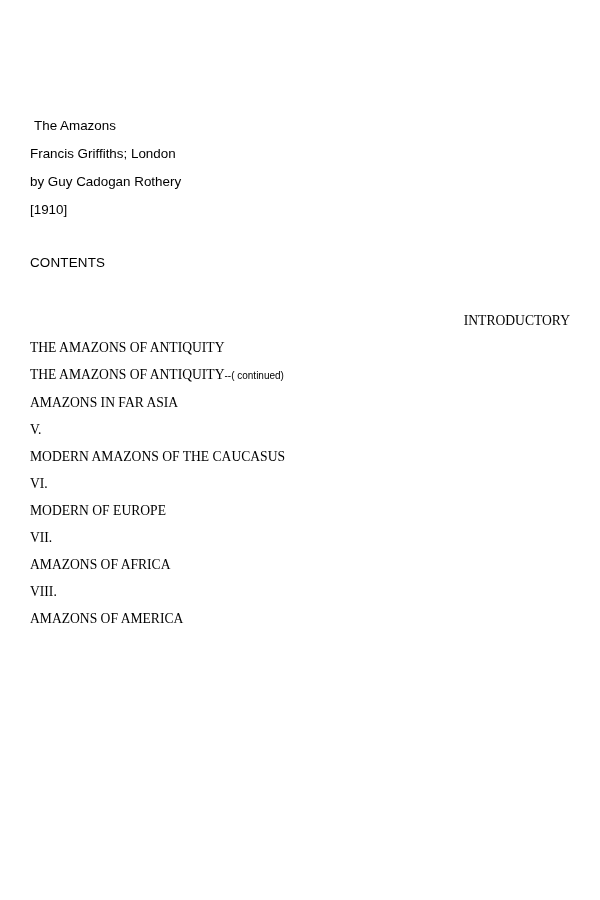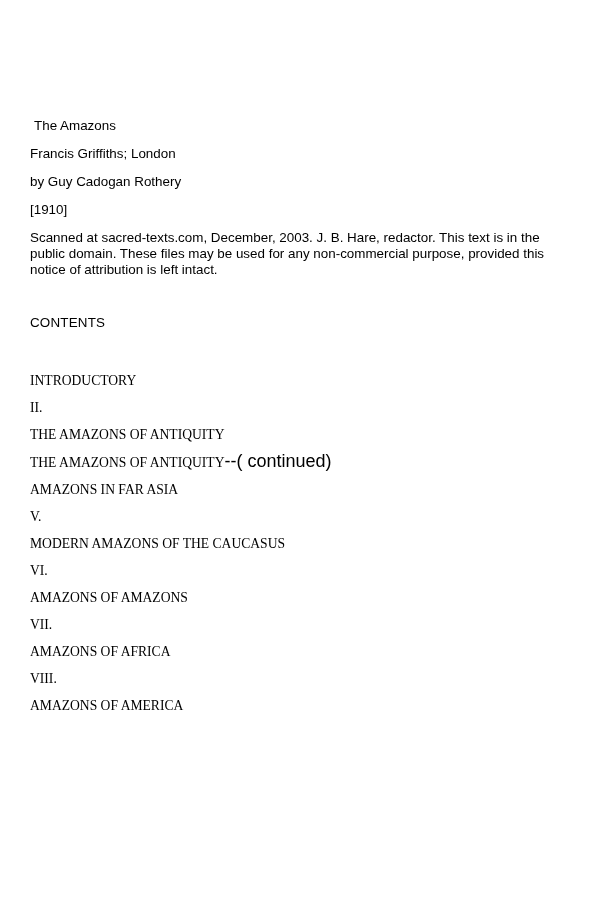--- a/index.html
+++ b/index.html
@@ -37,49 +37,48 @@
     letter-spacing: 0.2px;
   }
   .contents-list p.contents-item {
     font-family: "Liberation Serif", "DejaVu Serif", serif;
     font-size: 13.6px;
     line-height: 17px;
     margin: 10px 0;
   }
   .contents-list p.contents-item:first-child {
     margin-top: 41px;
+    text-align: right;
   }
   .note-sans {
     font-family: "Liberation Sans", "DejaVu Sans", sans-serif;
-    font-size: 18px;
+    font-size: 10px;
   }
 </style>
 </head>
 <body>
 
 <div class="page">
 
   <p class="sans meta-line title-line">The Amazons</p>
   <p class="sans meta-line">Francis Griffiths; London</p>
   <p class="sans meta-line">by Guy Cadogan Rothery</p>
   <p class="sans meta-line">[1910]</p>
 
-  <p class="sans notice-para">Scanned at sacred-texts.com, December, 2003. J. B. Hare, redactor. This text is in the public domain. These files may be used for any non-commercial purpose, provided this notice of attribution is left intact.</p>
 
   <p class="sans contents-heading">CONTENTS</p>
 
   <div class="contents-list">
     <p class="contents-item"><span>INTRODUCTORY</span></p>
-    <p class="contents-item"><span>II.</span></p>
     <p class="contents-item"><span>THE AMAZONS OF ANTIQUITY</span></p>
     <p class="contents-item"><span>THE AMAZONS OF ANTIQUITY</span><span class="note-sans">--( continued)</span></p>
     <p class="contents-item"><span>AMAZONS IN FAR ASIA</span></p>
     <p class="contents-item"><span>V.</span></p>
     <p class="contents-item"><span>MODERN AMAZONS OF THE CAUCASUS</span></p>
     <p class="contents-item"><span>VI.</span></p>
-    <p class="contents-item"><span>AMAZONS OF AMAZONS</span></p>
+    <p class="contents-item"><span>MODERN OF EUROPE</span></p>
     <p class="contents-item"><span>VII.</span></p>
     <p class="contents-item"><span>AMAZONS OF AFRICA</span></p>
     <p class="contents-item"><span>VIII.</span></p>
     <p class="contents-item"><span>AMAZONS OF AMERICA</span></p>
   </div>
 
 </div>
 
 </body></html>

